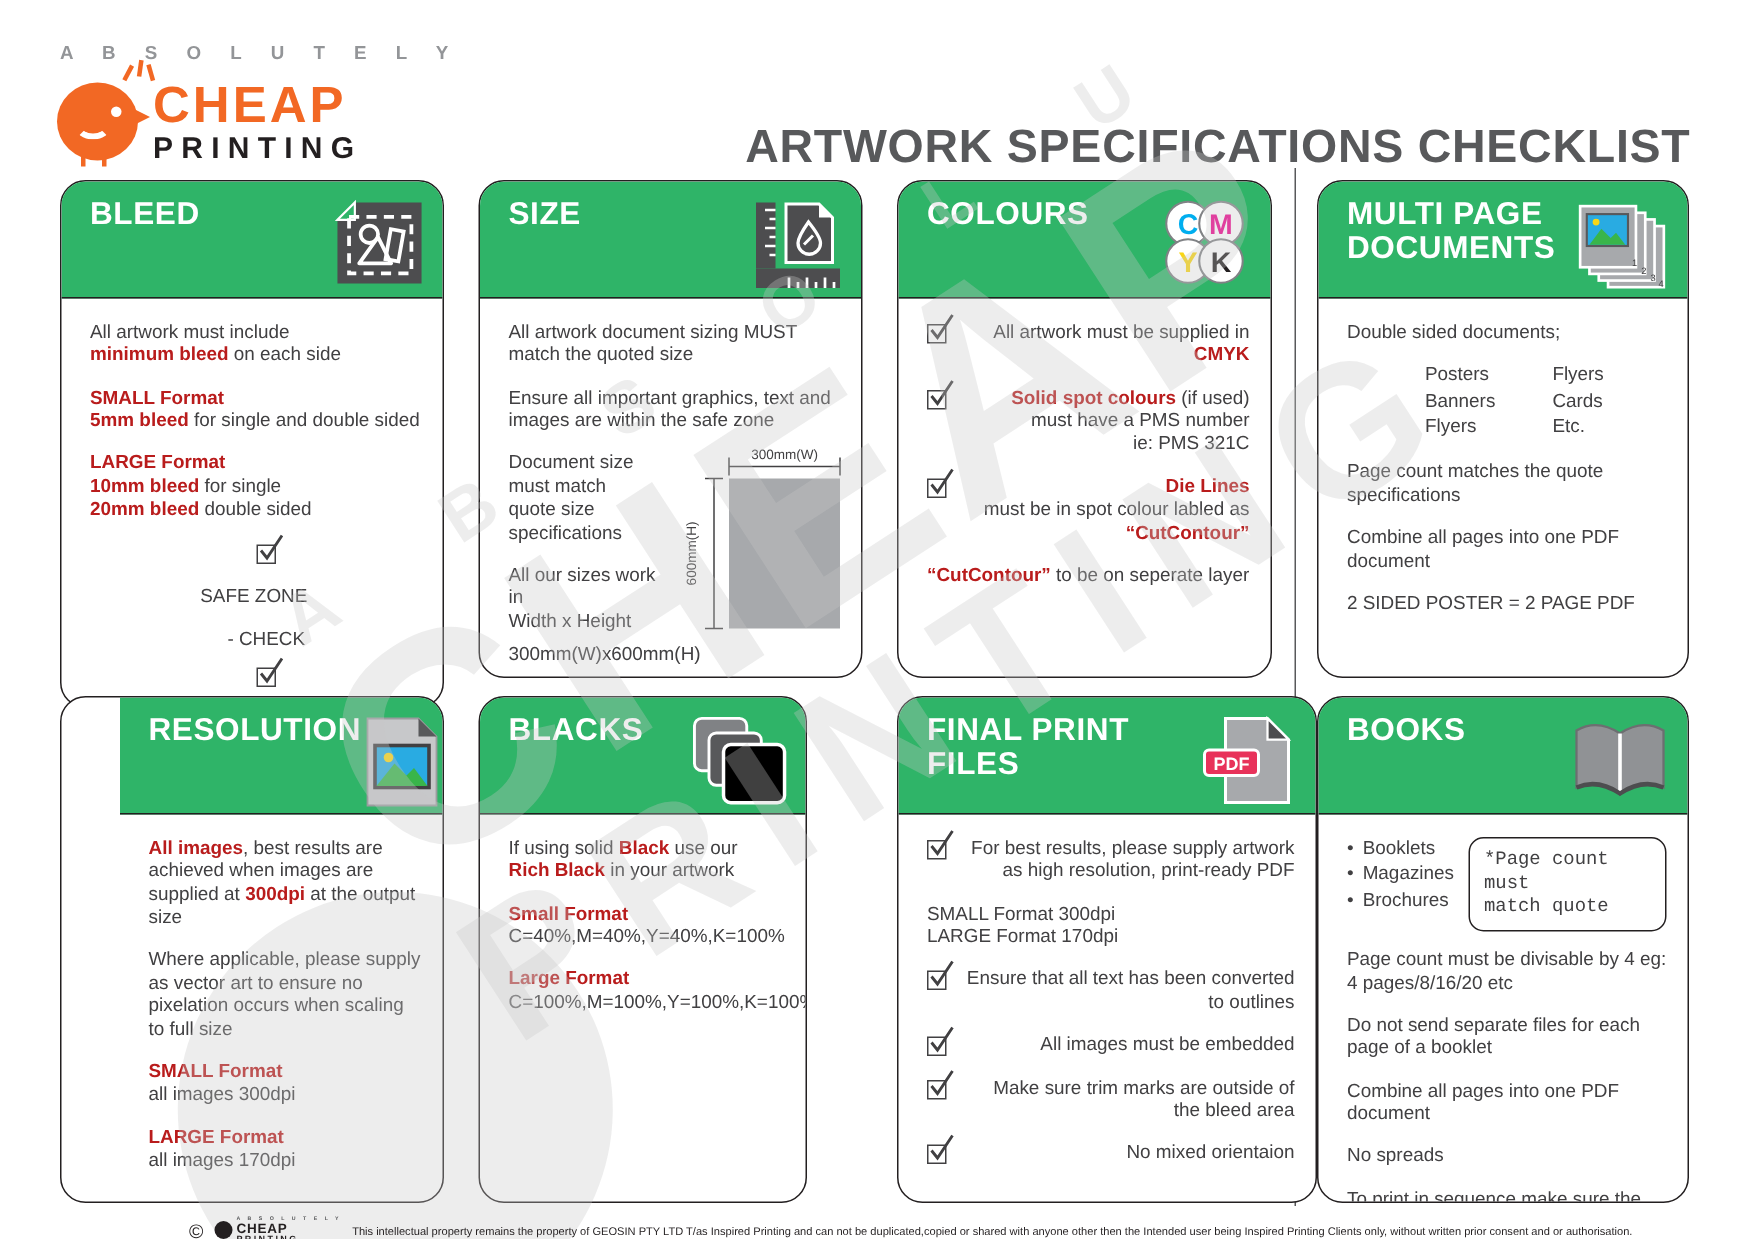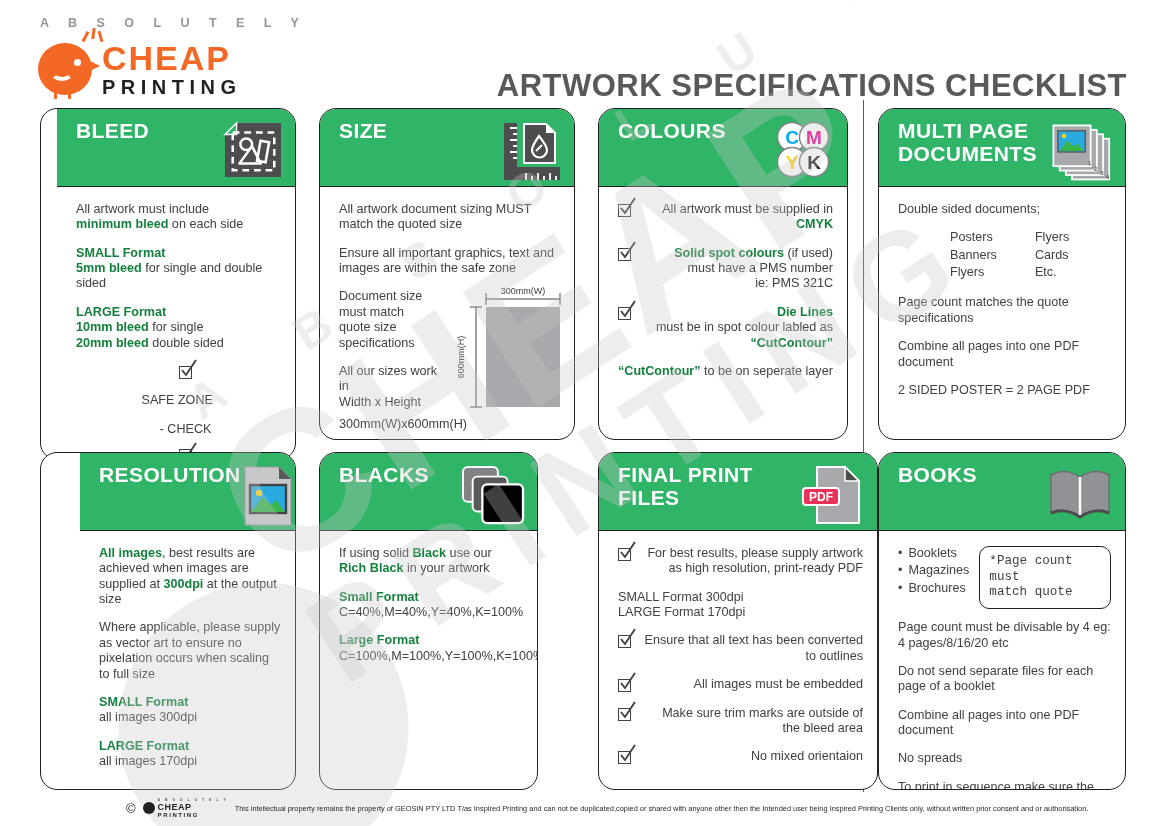--- a/index.html
+++ b/index.html
@@ -1,21 +1,21 @@
 <!DOCTYPE html>
 <html><head>
 <meta charset="utf-8">
 <style>
   * { box-sizing: border-box; margin: 0; padding: 0; }
   html,body { width:1165px; height:826px; }
   body {
     font-family: "Liberation Sans", sans-serif;
     background:#fff; color:#414042; position:relative; overflow:hidden;
   }
-  .page { position:absolute; inset:0; overflow:hidden; }
+  .page { position:absolute; inset:0; overflow:hidden;margin-top:12px; }
 
   
   .logo { position:absolute; left:36px; top:16px; width:220px; z-index:3; }
   .logo-abs { color:#939598; font-size:12.5px; font-weight:bold; letter-spacing:8px; margin:0 0 3px 4px; white-space:nowrap; }
   .logo-row { display:flex; align-items:flex-start; }
   .bird { position:relative; width:64px; height:66px; flex:0 0 auto; }
   .bird-body { position:absolute; left:2px; top:10px; width:54px; height:52px; background:#f26824; border-radius:50%; }
   .bird-eye { position:absolute; left:38px; top:26px; width:7px; height:7px; background:#fff; border-radius:50%; }
   .bird-smile { position:absolute; left:14px; top:30px; width:24px; height:18px; border:4px solid transparent; border-bottom-color:#fff; border-radius:50%; }
   .bird-beak { position:absolute; left:54px; top:28px; width:0; height:0; border-left:10px solid #f26824; border-top:5px solid transparent; border-bottom:5px solid transparent; }
@@ -45,21 +45,21 @@
   .wm-printing { font-size:125px; line-height:1; margin-left:165px; letter-spacing:20px; }
 
   
   .card { position:absolute; background:#fff; border:1.6px solid #231f20; border-radius:17px; overflow:hidden; z-index:2; }
   .card-header { background:#2fb468; border-bottom:1.6px solid #231f20; height:78px; padding:11px 12px 6px 19px;
     display:flex; justify-content:space-between; align-items:flex-start; }
   .card-title { color:#fff; font-weight:bold; font-size:21px; line-height:1.08; letter-spacing:0.4px; max-width:155px; }
   .card-icon { flex:0 0 auto; margin-top:1px; }
   .card-body { padding:15px 14px 10px 19px; font-size:12.6px; line-height:1.22; }
   .card-body p { margin:0 0 13px 0; }
-  b { color:#15803d; }
+  b { color:#b91c1c; }
 
   
   .chk { position:relative; flex:0 0 auto; width:13px; height:13px; border:1.6px solid #414042; margin-top:2px; }
   .chk svg { position:absolute; left:-2px; top:-9px; overflow:visible; }
   .chk-row { display:flex; gap:11px; margin:0 0 13px 0; }
   .chk-text { flex:1;text-align:right; }
   .sub-note { margin:-7px 0 13px 24px; }
   .note-indent { margin-left:24px; }
 
   
@@ -86,21 +86,21 @@
   .copyright { font-size:13px; color:#231f20; line-height:1; }
   .footer-logo { display:flex; align-items:center; gap:3px; }
   .footer-bird { width:12px; height:12px; background:#231f20; border-radius:50%; }
   .footer-logo-text { line-height:1; }
   .footer-abs { font-size:3.5px; letter-spacing:2px; color:#58595b; font-weight:bold; }
   .footer-cheap { font-size:9px; font-weight:bold; color:#231f20; letter-spacing:0.5px; }
   .footer-printing { font-size:6px; font-weight:bold; color:#231f20; letter-spacing:1.6px; }
   .disclaimer { font-size:7.4px; color:#231f20; white-space:nowrap; }
 
   
-  #card-bleed      { left:40px;  top:108px; width:256px; height:352px;padding-left:16px; }
+  #card-bleed      { left:40px;  top:108px; width:256px; height:352px; }
   #card-size       { left:319px; top:108px; width:256px; height:332px; }
   #card-colours    { left:598px; top:108px; width:250px; height:332px; }
   #card-multipage  { left:878px; top:108px; width:248px; height:332px; }
   #card-resolution { left:40px;  top:452px; width:256px; height:338px;padding-left:39px; }
   #card-blacks     { left:319px; top:452px; width:219px; height:338px; }
   #card-finalprint { left:598px; top:452px; width:280px; height:338px; }
   #card-books      { left:878px; top:452px; width:248px; height:338px; }
 </style>
 </head>
 <body>

